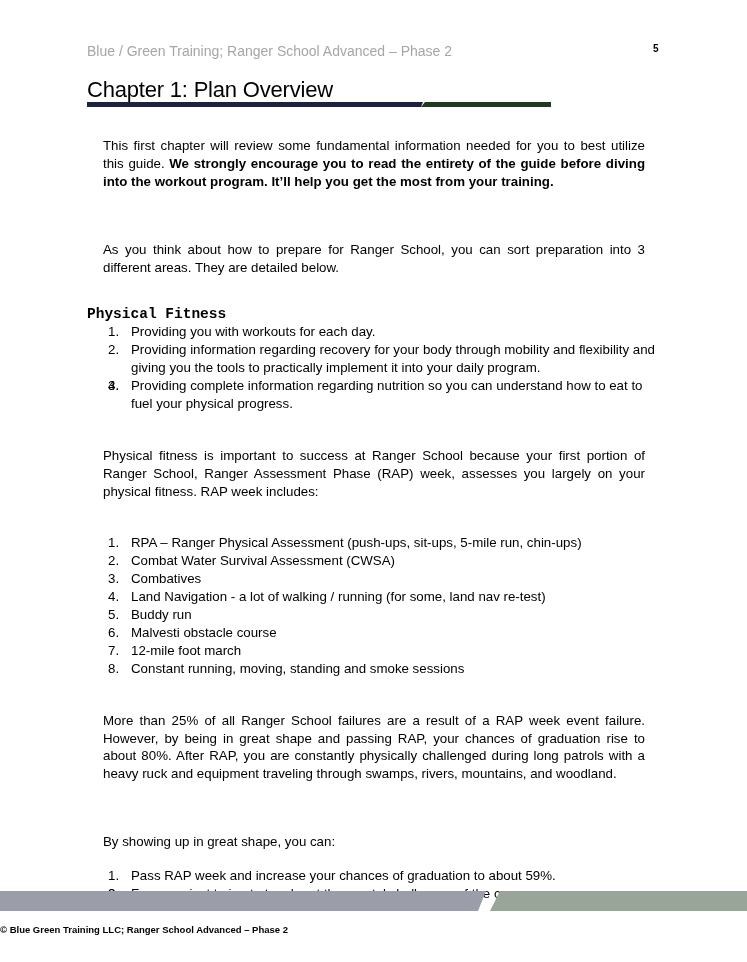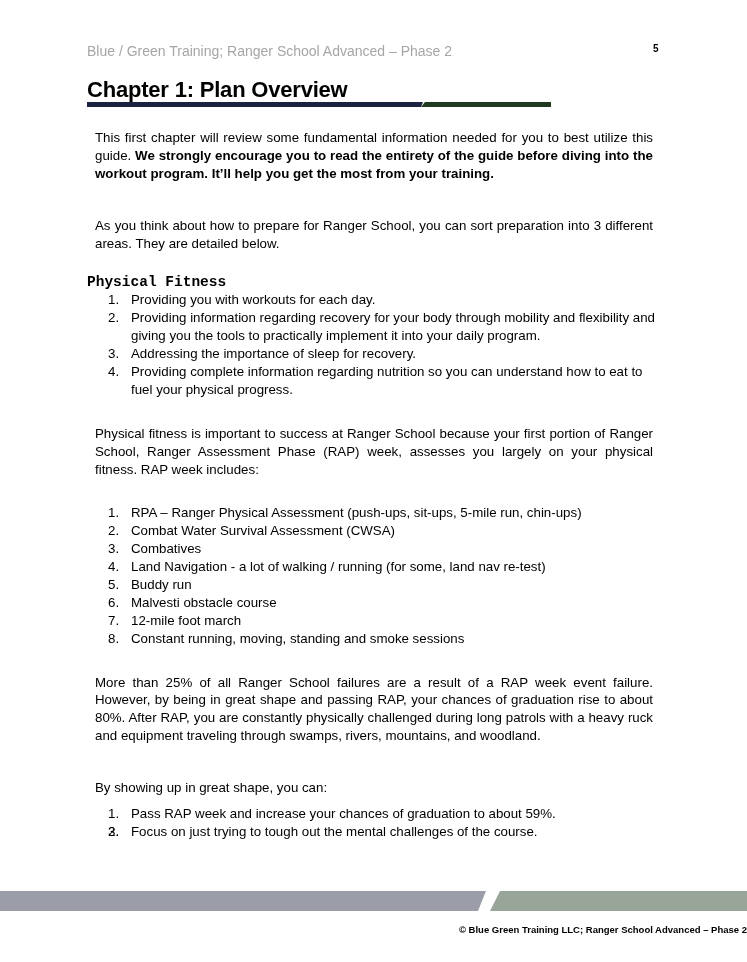--- a/index.html
+++ b/index.html
@@ -10,37 +10,37 @@
     .running-header {
       position: absolute; left: 87px; top: 43px;
       font-size: 14px; color: #a6a6a6;
     }
     .page-number {
       position: absolute; left: 653px; top: 43px;
       font-size: 10px; font-weight: bold; color: #000;
     }
     .chapter-title {
       position: absolute; left: 87px; top: 77px; margin: 0;
-      font-size: 22px; font-weight: bold; letter-spacing: -0.2px;
+      font-size: 22px; font-weight: normal; letter-spacing: -0.2px;
     }
     .title-bar-navy {
       position: absolute; left: 87px; top: 102px; width: 336px; height: 5px;
       background: #1c2340;
       clip-path: polygon(0 0, 100% 0, calc(100% - 2px) 100%, 0 100%);
     }
     .title-bar-green {
       position: absolute; left: 421px; top: 102px; width: 130px; height: 5px;
       background: #1f3a1f;
       clip-path: polygon(4px 0, 100% 0, 100% 100%, 0 100%);
     }
     .content {
       position: absolute; left: 87px; top: 121px; width: 574px;
       font-size: 13.3px; line-height: 17.9px;
     }
-    .content p { margin: 8px; text-align: justify; }
+    .content p { margin: 16px; text-align: justify; }
     .gap { height: 17.9px; }
     .section-heading {
       font-size: 14.5px; font-weight: bold; margin: 0; line-height: 17px; font-family: Liberation Mono, monospace;
     }
     ol { margin: 0; padding: 0; list-style: none; }
     ol li {
       position: relative; padding-left: 44px; text-align: left;
     }
     ol li .num {
       position: absolute; left: 21px; top: 0;
@@ -51,21 +51,21 @@
       background: #9b9ea8;
       clip-path: polygon(0 0, 100% 0, calc(100% - 8px) 100%, 0 100%);
     }
     .footer-band-right {
       position: absolute; left: 490px; top: 891px; width: 257px; height: 20px;
       background: #9aa599;
       clip-path: polygon(10px 0, 100% 0, 100% 100%, 0 100%);
     }
     .footer-text {
       position: absolute; left: 0; width: 747px; top: 924px;
-      text-align: right; font-size: 9.5px; font-weight: bold;
+      text-align: left; font-size: 9.5px; font-weight: bold;
     }
   </style>
 </head>
 <body>
 
 <div class="running-header">Blue / Green Training; Ranger School Advanced – Phase 2</div>
 <div class="page-number">5</div>
 
 <h1 class="chapter-title">Chapter 1: Plan Overview</h1>
 <div class="title-bar-navy"></div>
@@ -74,21 +74,21 @@
 <div class="content">
   <p><span>This first chapter will review some fundamental information needed for you to best utilize this guide. </span><b>We strongly encourage you to read the entirety of the guide before diving into the workout program. It’ll help you get the most from your training.</b></p>
   <div class="gap"></div>
   <p>As you think about how to prepare for Ranger School, you can sort preparation into 3 different areas. They are detailed below.</p>
   <div class="gap" style="height:14px"></div>
 
   <h2 class="section-heading">Physical Fitness</h2>
   <ol>
     <li><span class="num">1.</span><span>Providing you with workouts for each day.</span></li>
     <li><span class="num">2.</span><span>Providing information regarding recovery for your body through mobility and flexibility and giving you the tools to practically implement it into your daily program.</span></li>
-    <li><span class="num">3.</span><span>Addressing the importance of sleep for recovery.</span></li>
+    <li><span class="num">3.</span></li>
     <li><span class="num">4.</span><span>Providing complete information regarding nutrition so you can understand how to eat to fuel your physical progress.</span></li>
   </ol>
   <div class="gap"></div>
   <p>Physical fitness is important to success at Ranger School because your first portion of Ranger School, Ranger Assessment Phase (RAP) week, assesses you largely on your physical fitness. RAP week includes:</p>
   <div class="gap"></div>
   <ol class="rap-list">
     <li><span class="num">1.</span><span>RPA – Ranger Physical Assessment (push-ups, sit-ups, 5-mile run, chin-ups)</span></li>
     <li><span class="num">2.</span><span>Combat Water Survival Assessment (CWSA)</span></li>
     <li><span class="num">3.</span><span>Combatives</span></li>
     <li><span class="num">4.</span><span>Land Navigation - a lot of walking / running (for some, land nav re-test)</span></li>

